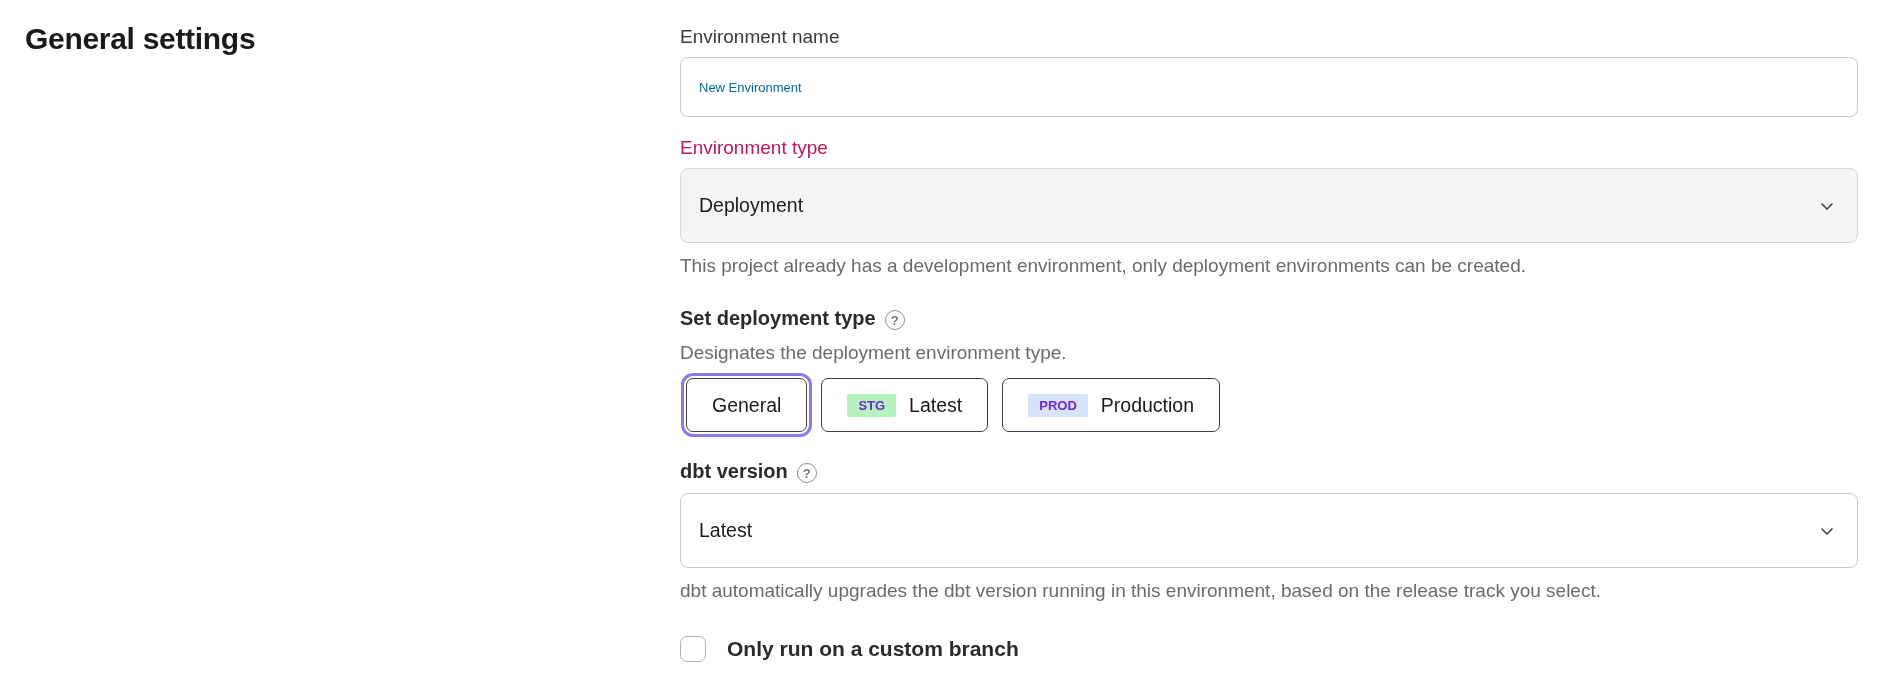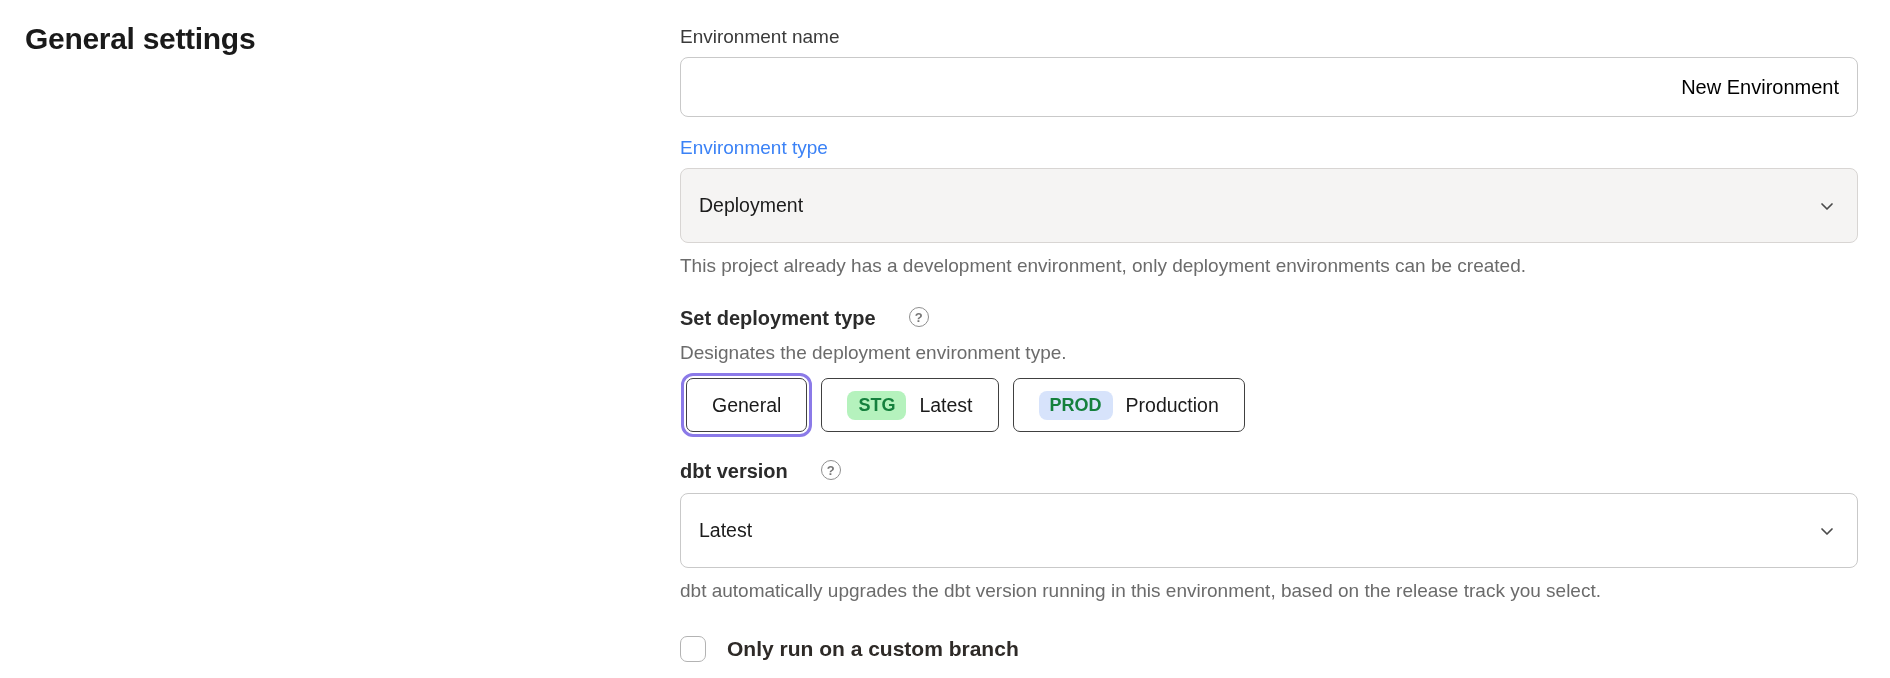--- a/index.html
+++ b/index.html
@@ -17,33 +17,33 @@
   .page-title {
     font-size: 30px; font-weight: 700; color: #1a1a1a;
     margin: 0; letter-spacing: -0.3px;
   }
   .page-subtitle { margin-top: 16px; font-size: 19px; color: #6b6560; }
 
   .field-label {
     display: block; font-size: 19px; font-weight: 500; color: #3a3a3a;
     margin-bottom: 9px;
   }
-  .field-label.disabled { color: #3b82f6; }
+  .field-label.disabled { color: #be185d; }
 
   .section-label {
-    display: flex; align-items: flex-start;
-    font-size: 20px; font-weight: 700; color: #2b2b2b; gap: 24px;
+    display: flex; align-items: flex-end;
+    font-size: 20px; font-weight: 700; color: #2b2b2b;
   }
 
   .text-input {
     width: 100%; height: 60px;
     border: 1px solid #c9c9c9; border-radius: 8px;
     font-family: "Liberation Sans", sans-serif;
-    font-size: 20px; color: #000000; padding: 0 18px;
-    background: #ffffff; outline: none; text-align: right;
+    font-size: 13px; color: #0369a1; padding: 0 18px;
+    background: #ffffff; outline: none;
   }
 
   .select {
     width: 100%; height: 75px;
     border: 1px solid #c9c9c9; border-radius: 8px;
     background: #ffffff;
     display: flex; align-items: center; justify-content: space-between;
     padding: 0 18px; cursor: pointer;
   }
   .select.disabled { background: #f5f4f3; border-color: #d8d5d3; cursor: default; }
@@ -62,22 +62,22 @@
   .btn-row { display: flex; align-items: center; gap: 14px; margin: 14px 0 0 6px; }
   .deploy-btn {
     height: 54px; background: #fff;
     border: 1px solid #404040; border-radius: 7px;
     display: inline-flex; align-items: center; gap: 13px;
     padding: 0 25px; font-family: "Liberation Sans", sans-serif;
     font-size: 19.5px; color: #1b1b1b; cursor: pointer;
   }
   .deploy-btn.selected { outline: 3.5px solid #8b7ae8; outline-offset: 2px; }
   .type-badge {
-    display: inline-block; padding: 4px 11px; border-radius: 8px;
-    font-size: 18px; font-weight: 600; color: #15803d;
+    display: inline-block; padding: 4px 11px; border-radius: 2px;
+    font-size: 13px; font-weight: 600; color: #6d28d9;
   }
 
   .spacer-20 { height: 20px; } .spacer-28 { height: 28px; }
   .spacer-30 { height: 30px; }
 
   .checkbox-row { display: flex; align-items: center; margin-top: 34px; }
   .checkbox {
     width: 26px; height: 26px; border: 1.5px solid #b3b3b3;
     border-radius: 7px; background: #fff; cursor: pointer; flex: 0 0 auto;
   }

